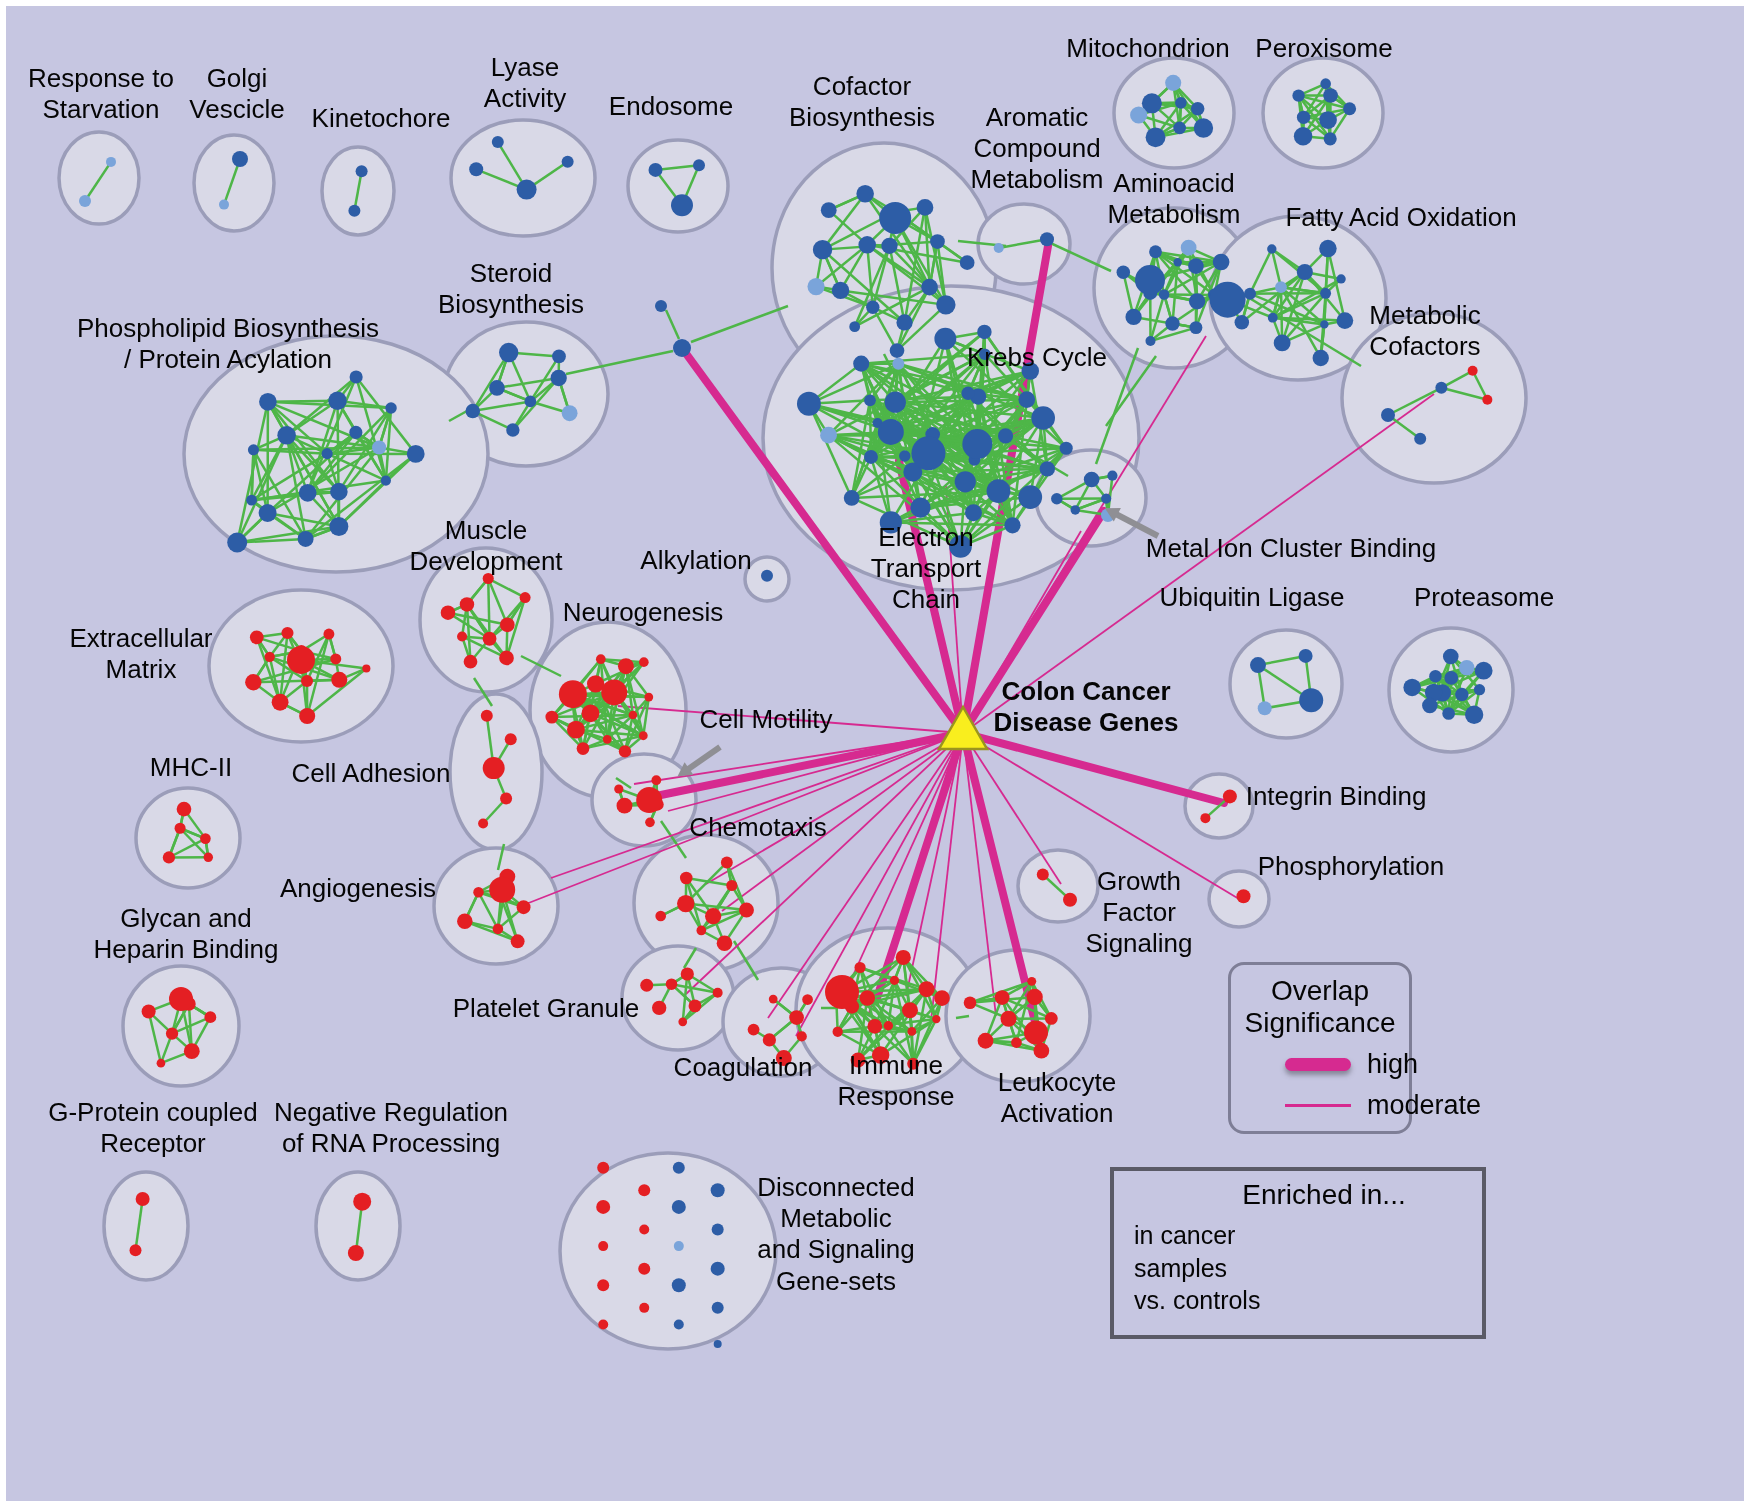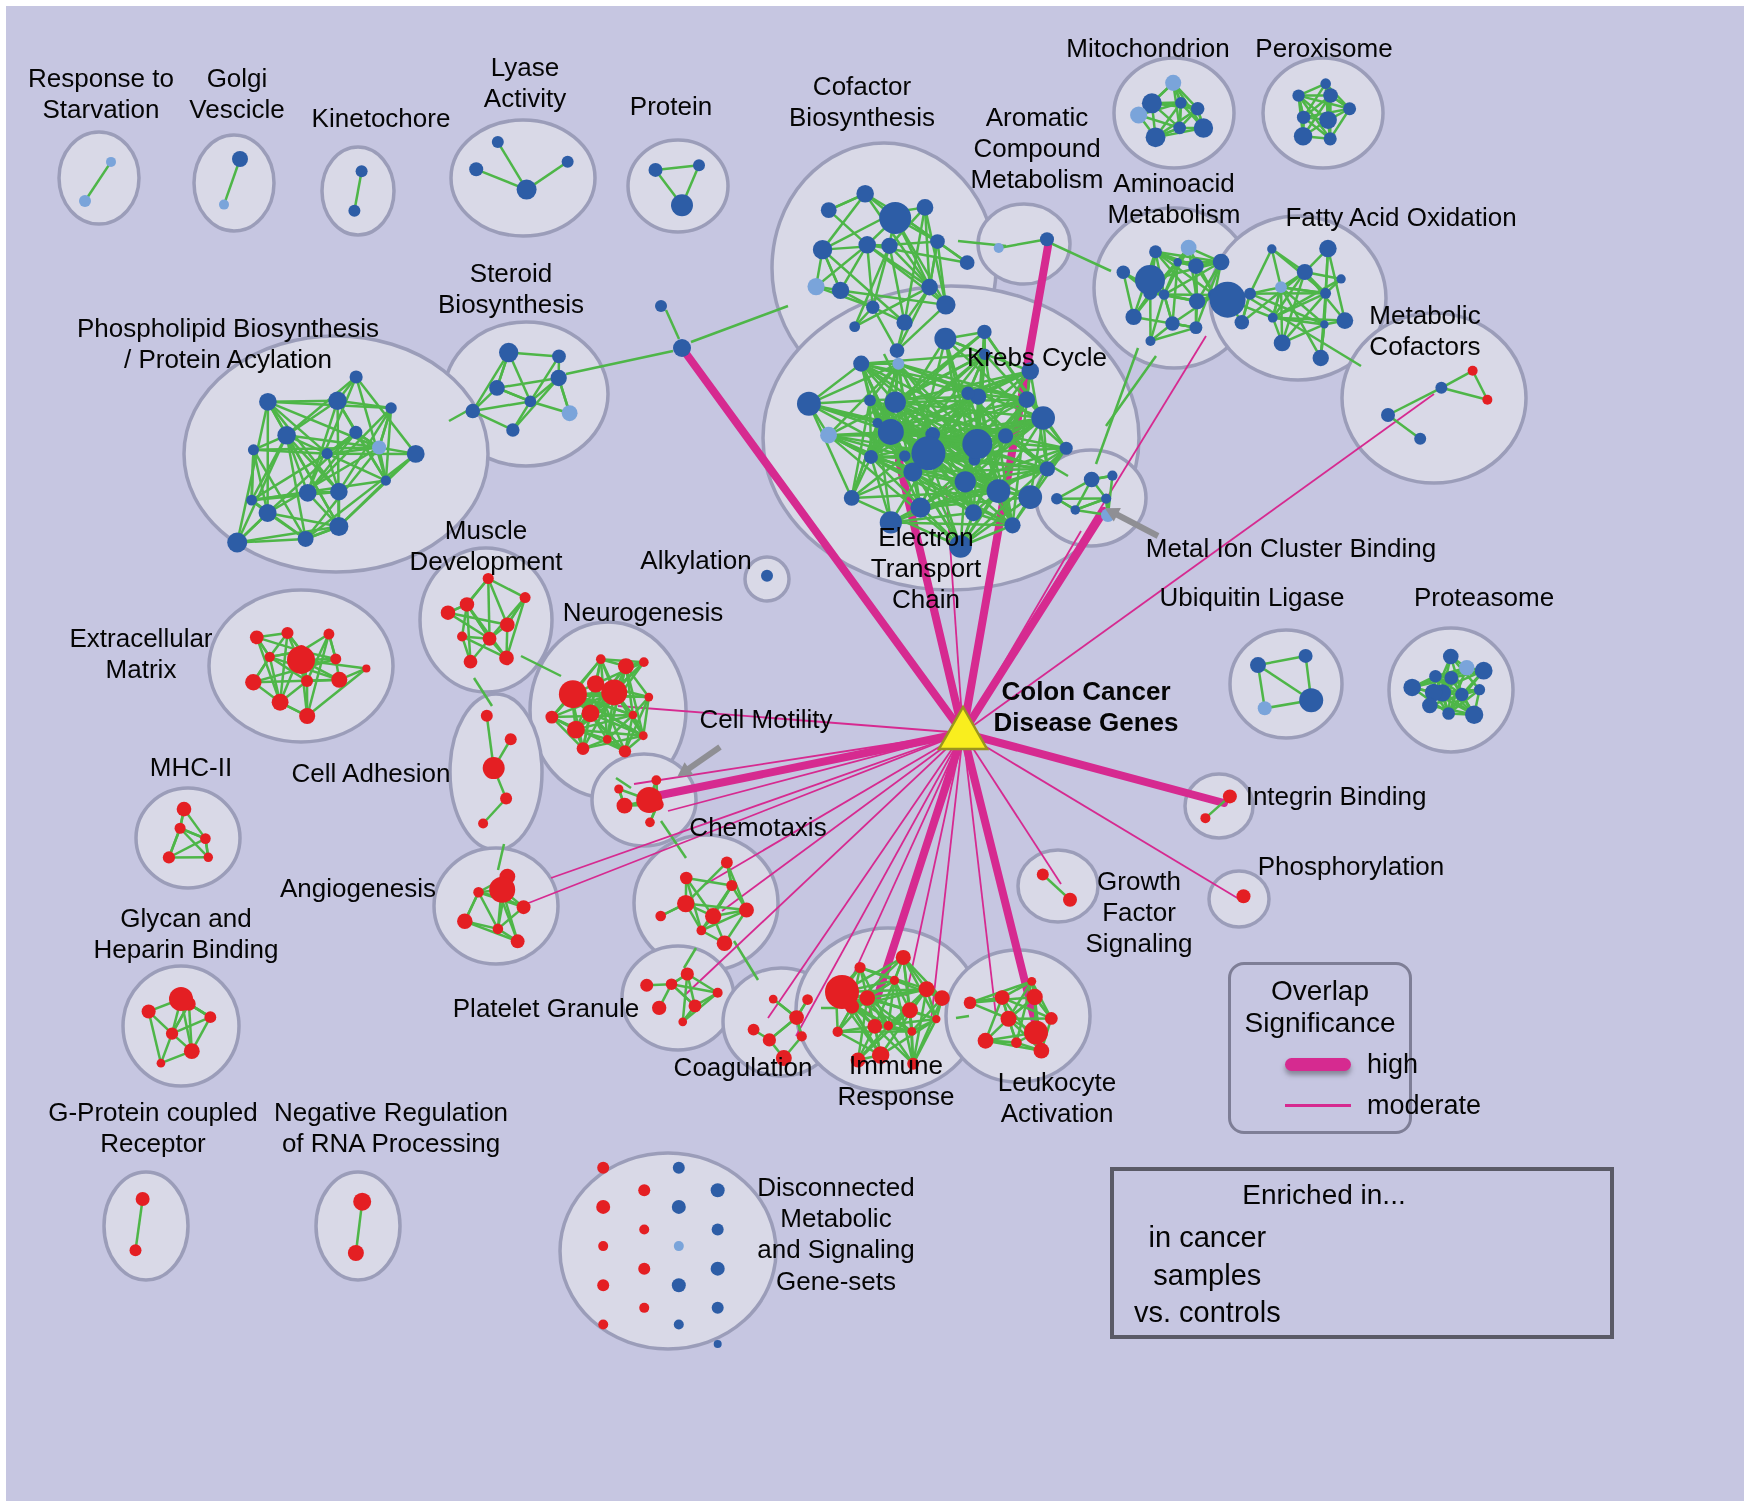--- a/index.html
+++ b/index.html
@@ -11,28 +11,28 @@
        font-size:26px;line-height:1.2;color:#050505;}
   
   .legend-overlap{position:absolute;left:1222px;top:956px;width:184px;height:172px;
        border:3px solid #7e7e96;border-radius:16px;box-sizing:border-box;padding-top:10px;}
   .lo-title{text-align:center;font-size:28px;line-height:1.15;white-space:pre-line;color:#050505;}
   .lo-row{display:flex;align-items:center;gap:16px;padding:10px 0 0 18px;font-size:27px;color:#050505;margin-left:36px;}
   .line-high{width:66px;height:13px;background:#d62a90;border-radius:7px;flex:0 0 auto;
        box-shadow:0 4px 5px rgba(70,70,80,.5);}
   .line-mod{width:66px;height:3px;background:#d62a90;flex:0 0 auto;}
   
-  .legend-enrich{position:absolute;left:1104px;top:1161px;width:504px;height:172px;
+  .legend-enrich{position:absolute;left:1104px;top:1161px;width:376px;height:172px;
        border:4px solid #5a5a66;box-sizing:border-box;}
   .le-title{width:300px;margin:8px 0 0 60px;text-align:center;font-size:28px;color:#050505;}
   .le-body{display:flex;align-items:center;margin-top:8px;}
   .le-left{margin-left:52px;width:212px;flex:0 0 auto;}
   .le-gradient{height:46px;background:linear-gradient(90deg,#1b51b5 0%,#6f9bd8 24%,#ffffff 50%,#ec9088 76%,#e41f23 100%);}
   .le-ends{display:flex;justify-content:space-between;font-size:28px;margin-top:6px;color:#050505;}
-  .le-note{font-size:29px;text-align:center;white-space:pre-line;margin-left:20px;line-height:1.3;color:#050505;}
+  .le-note{font-size:25px;text-align:left;white-space:pre-line;margin-left:20px;line-height:1.3;color:#050505;}
 </style>
 </head>
 <body>
 
 <div id="figure">
   <div id="canvas">
     <svg id="net" viewBox="0 0 1738 1495" preserveAspectRatio="none">
         <g>
           <ellipse cx="93" cy="172" rx="40" ry="46" fill="#d9d9e7" stroke="#9b9db9" stroke-width="3.5"></ellipse>
           <ellipse cx="228" cy="177" rx="40" ry="48" fill="#d9d9e7" stroke="#9b9db9" stroke-width="3.5"></ellipse>
@@ -1524,21 +1524,21 @@
         </g>
       </svg>
     <div id="labels">
         <div class="lbl" style="left: 95px; top: 88px;">Response to
 Starvation</div>
         <div class="lbl" style="left: 231px; top: 88px;">Golgi
 Vescicle</div>
         <div class="lbl" style="left: 375px; top: 113px;">Kinetochore</div>
         <div class="lbl" style="left: 519px; top: 77px;">Lyase
 Activity</div>
-        <div class="lbl" style="left: 665px; top: 101px;">Protein</div>
+        <div class="lbl" style="left: 665px; top: 101px;">Endosome</div>
         <div class="lbl" style="left: 856px; top: 96px;">Cofactor
 Biosynthesis</div>
         <div class="lbl" style="left: 1031px; top: 143px;">Aromatic
 Compound
 Metabolism</div>
         <div class="lbl" style="left: 1142px; top: 43px;">Mitochondrion</div>
         <div class="lbl" style="left: 1318px; top: 43px;">Peroxisome</div>
         <div class="lbl" style="left: 1168px; top: 193px;">Aminoacid
 Metabolism</div>
         <div class="lbl" style="left: 1395px; top: 212px;">Fatty Acid Oxidation</div>

